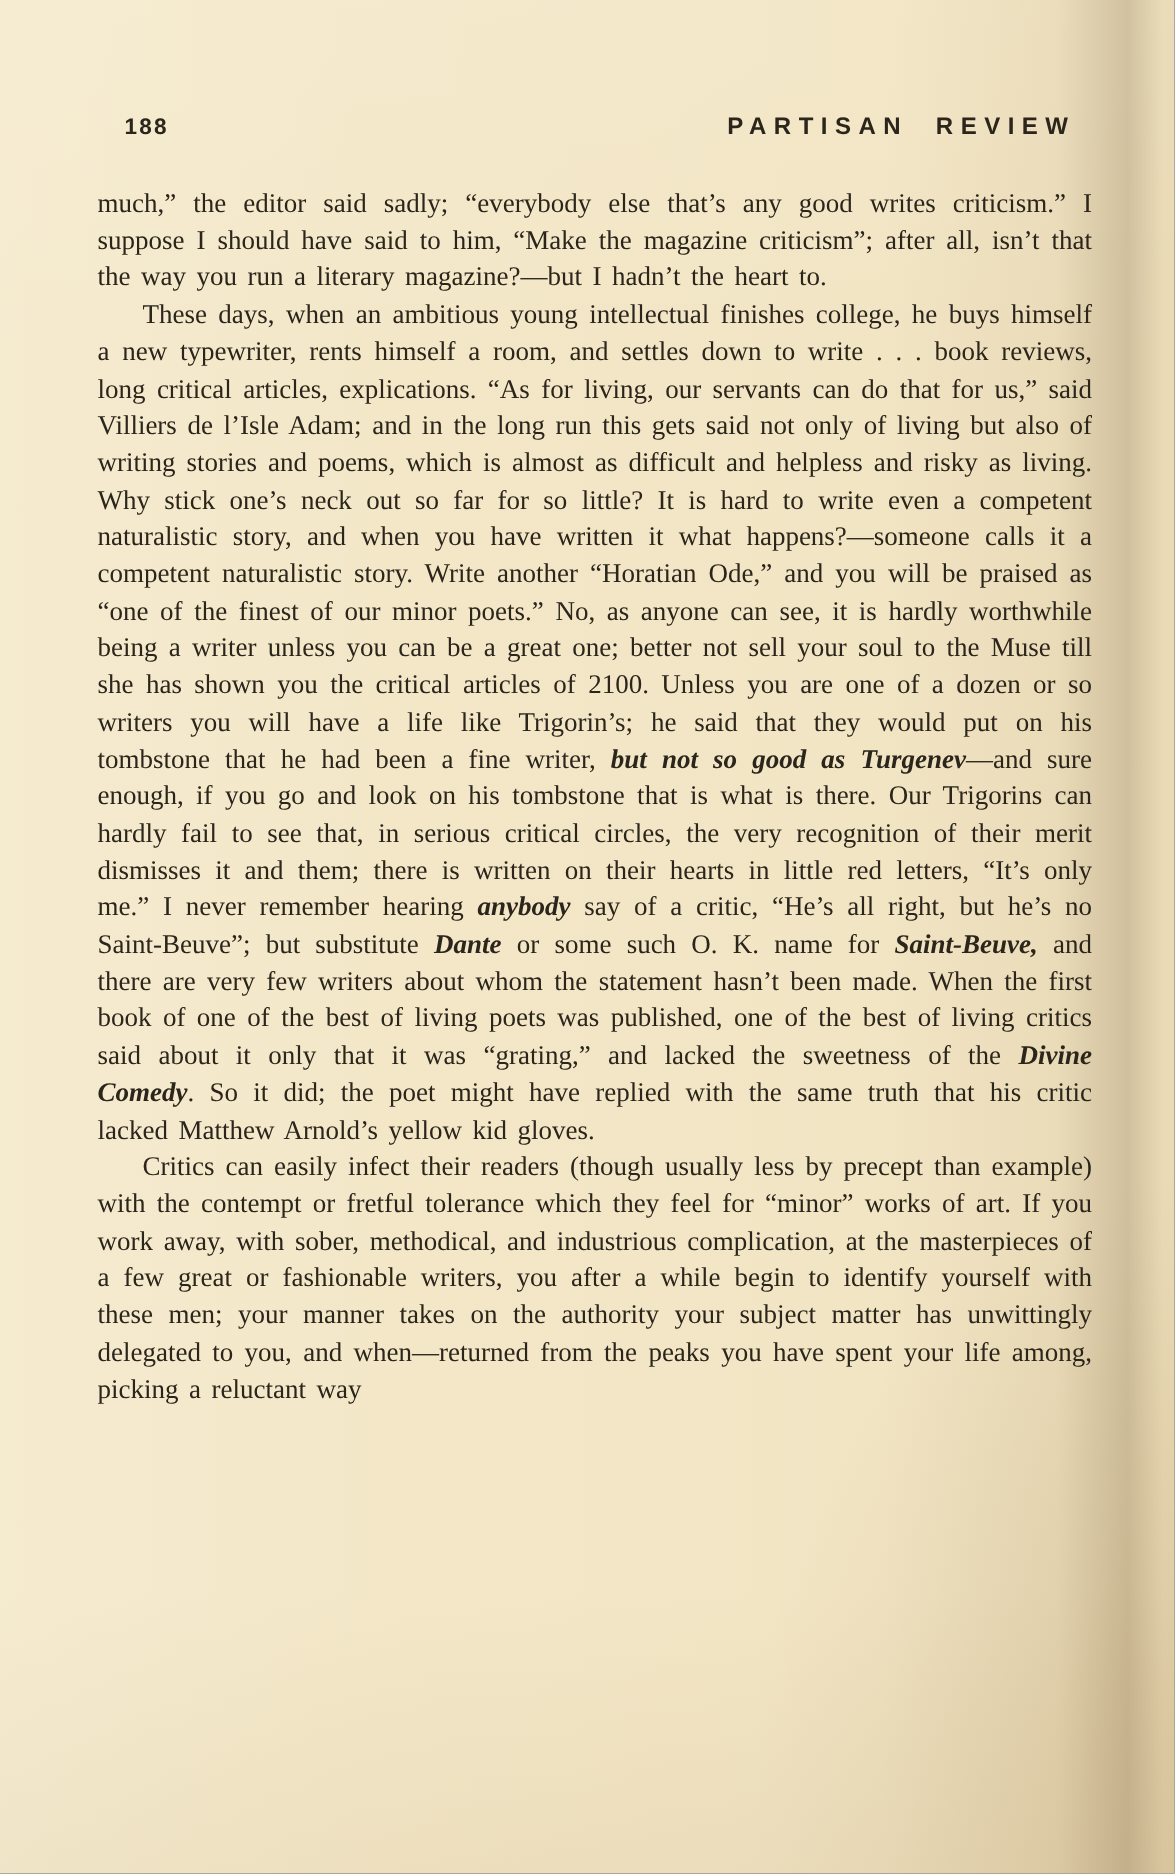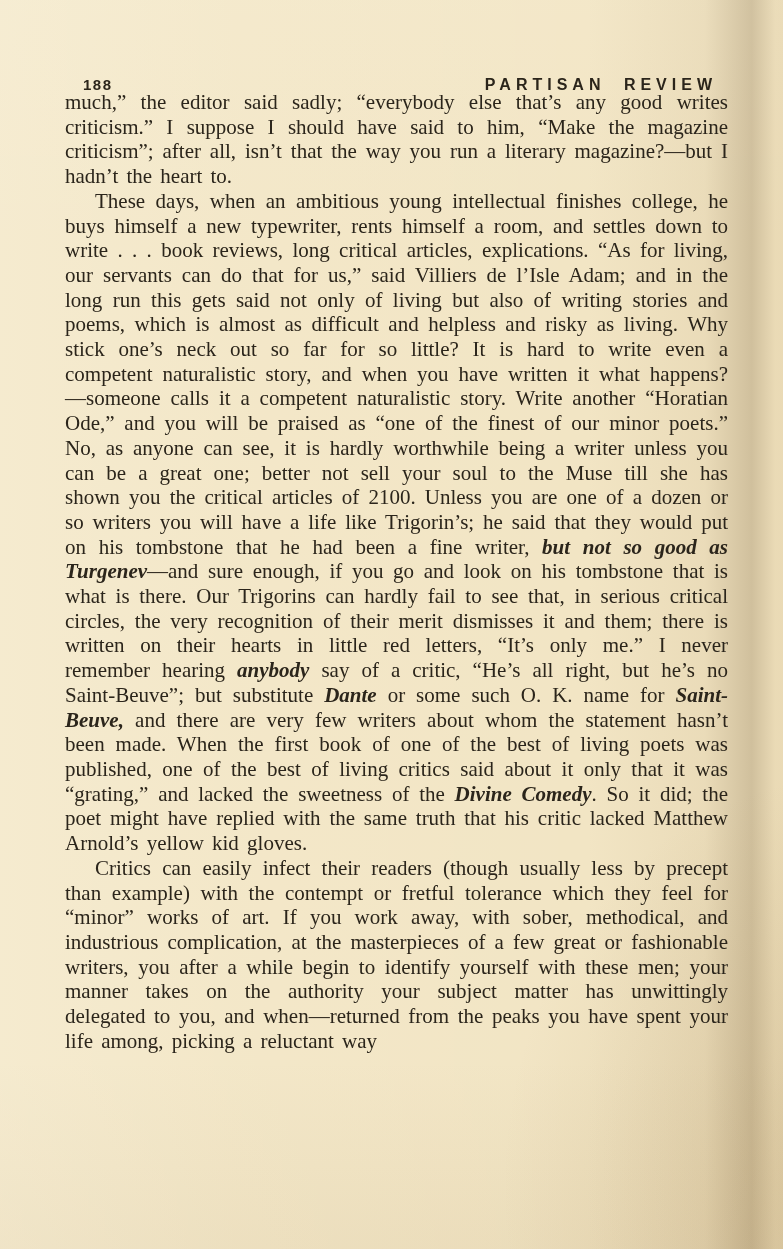--- a/index.html
+++ b/index.html
@@ -53,24 +53,24 @@
     font-size: 15px;
     letter-spacing: 1.5px;
   }
   .journal-title {
     font-size: 16px;
     letter-spacing: 5px;
     word-spacing: 9px;
   }
   .text-block {
     position: absolute;
-    top: 90px;
+    top: 123px;
     left: 65px;
     width: 663px;
-    font-size: 21px;
+    font-size: 18px;
     line-height: 24.7px;
     text-align: justify;
     word-spacing: 0.14em;
   }
   .text-block p {
     margin: 0;
     padding: 0;
   }
   .text-block p.indent {
     text-indent: 30px;

